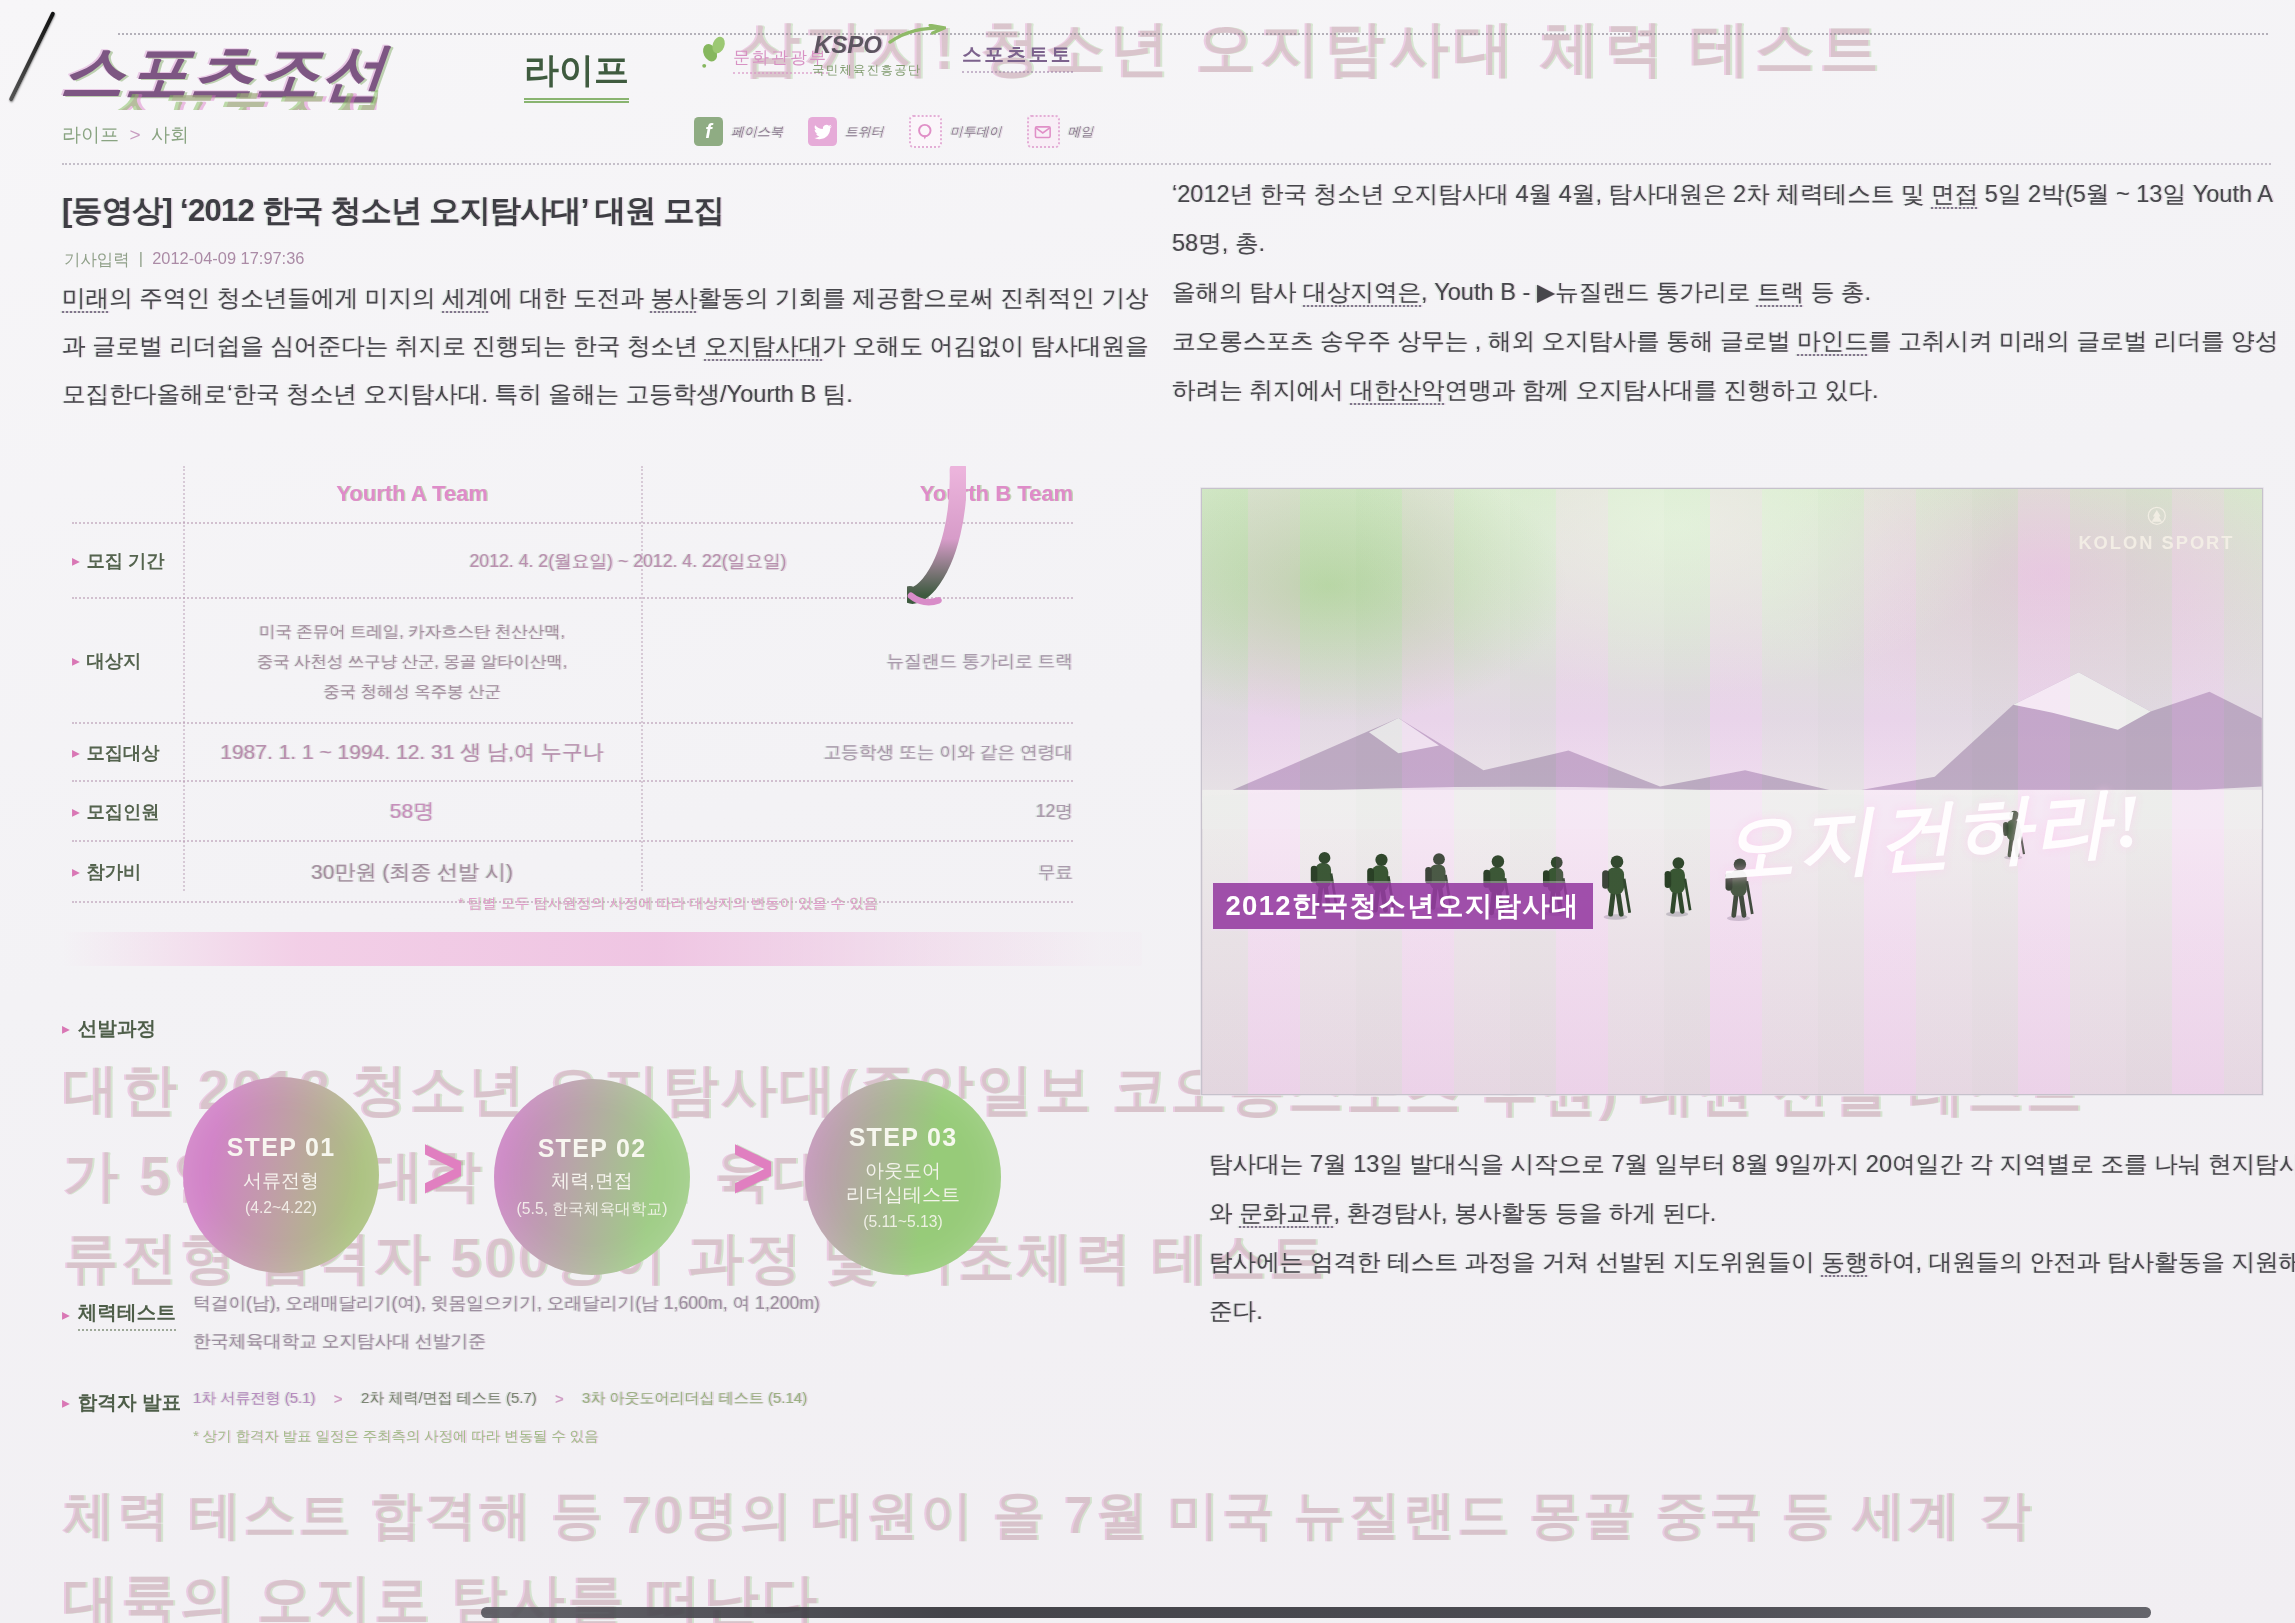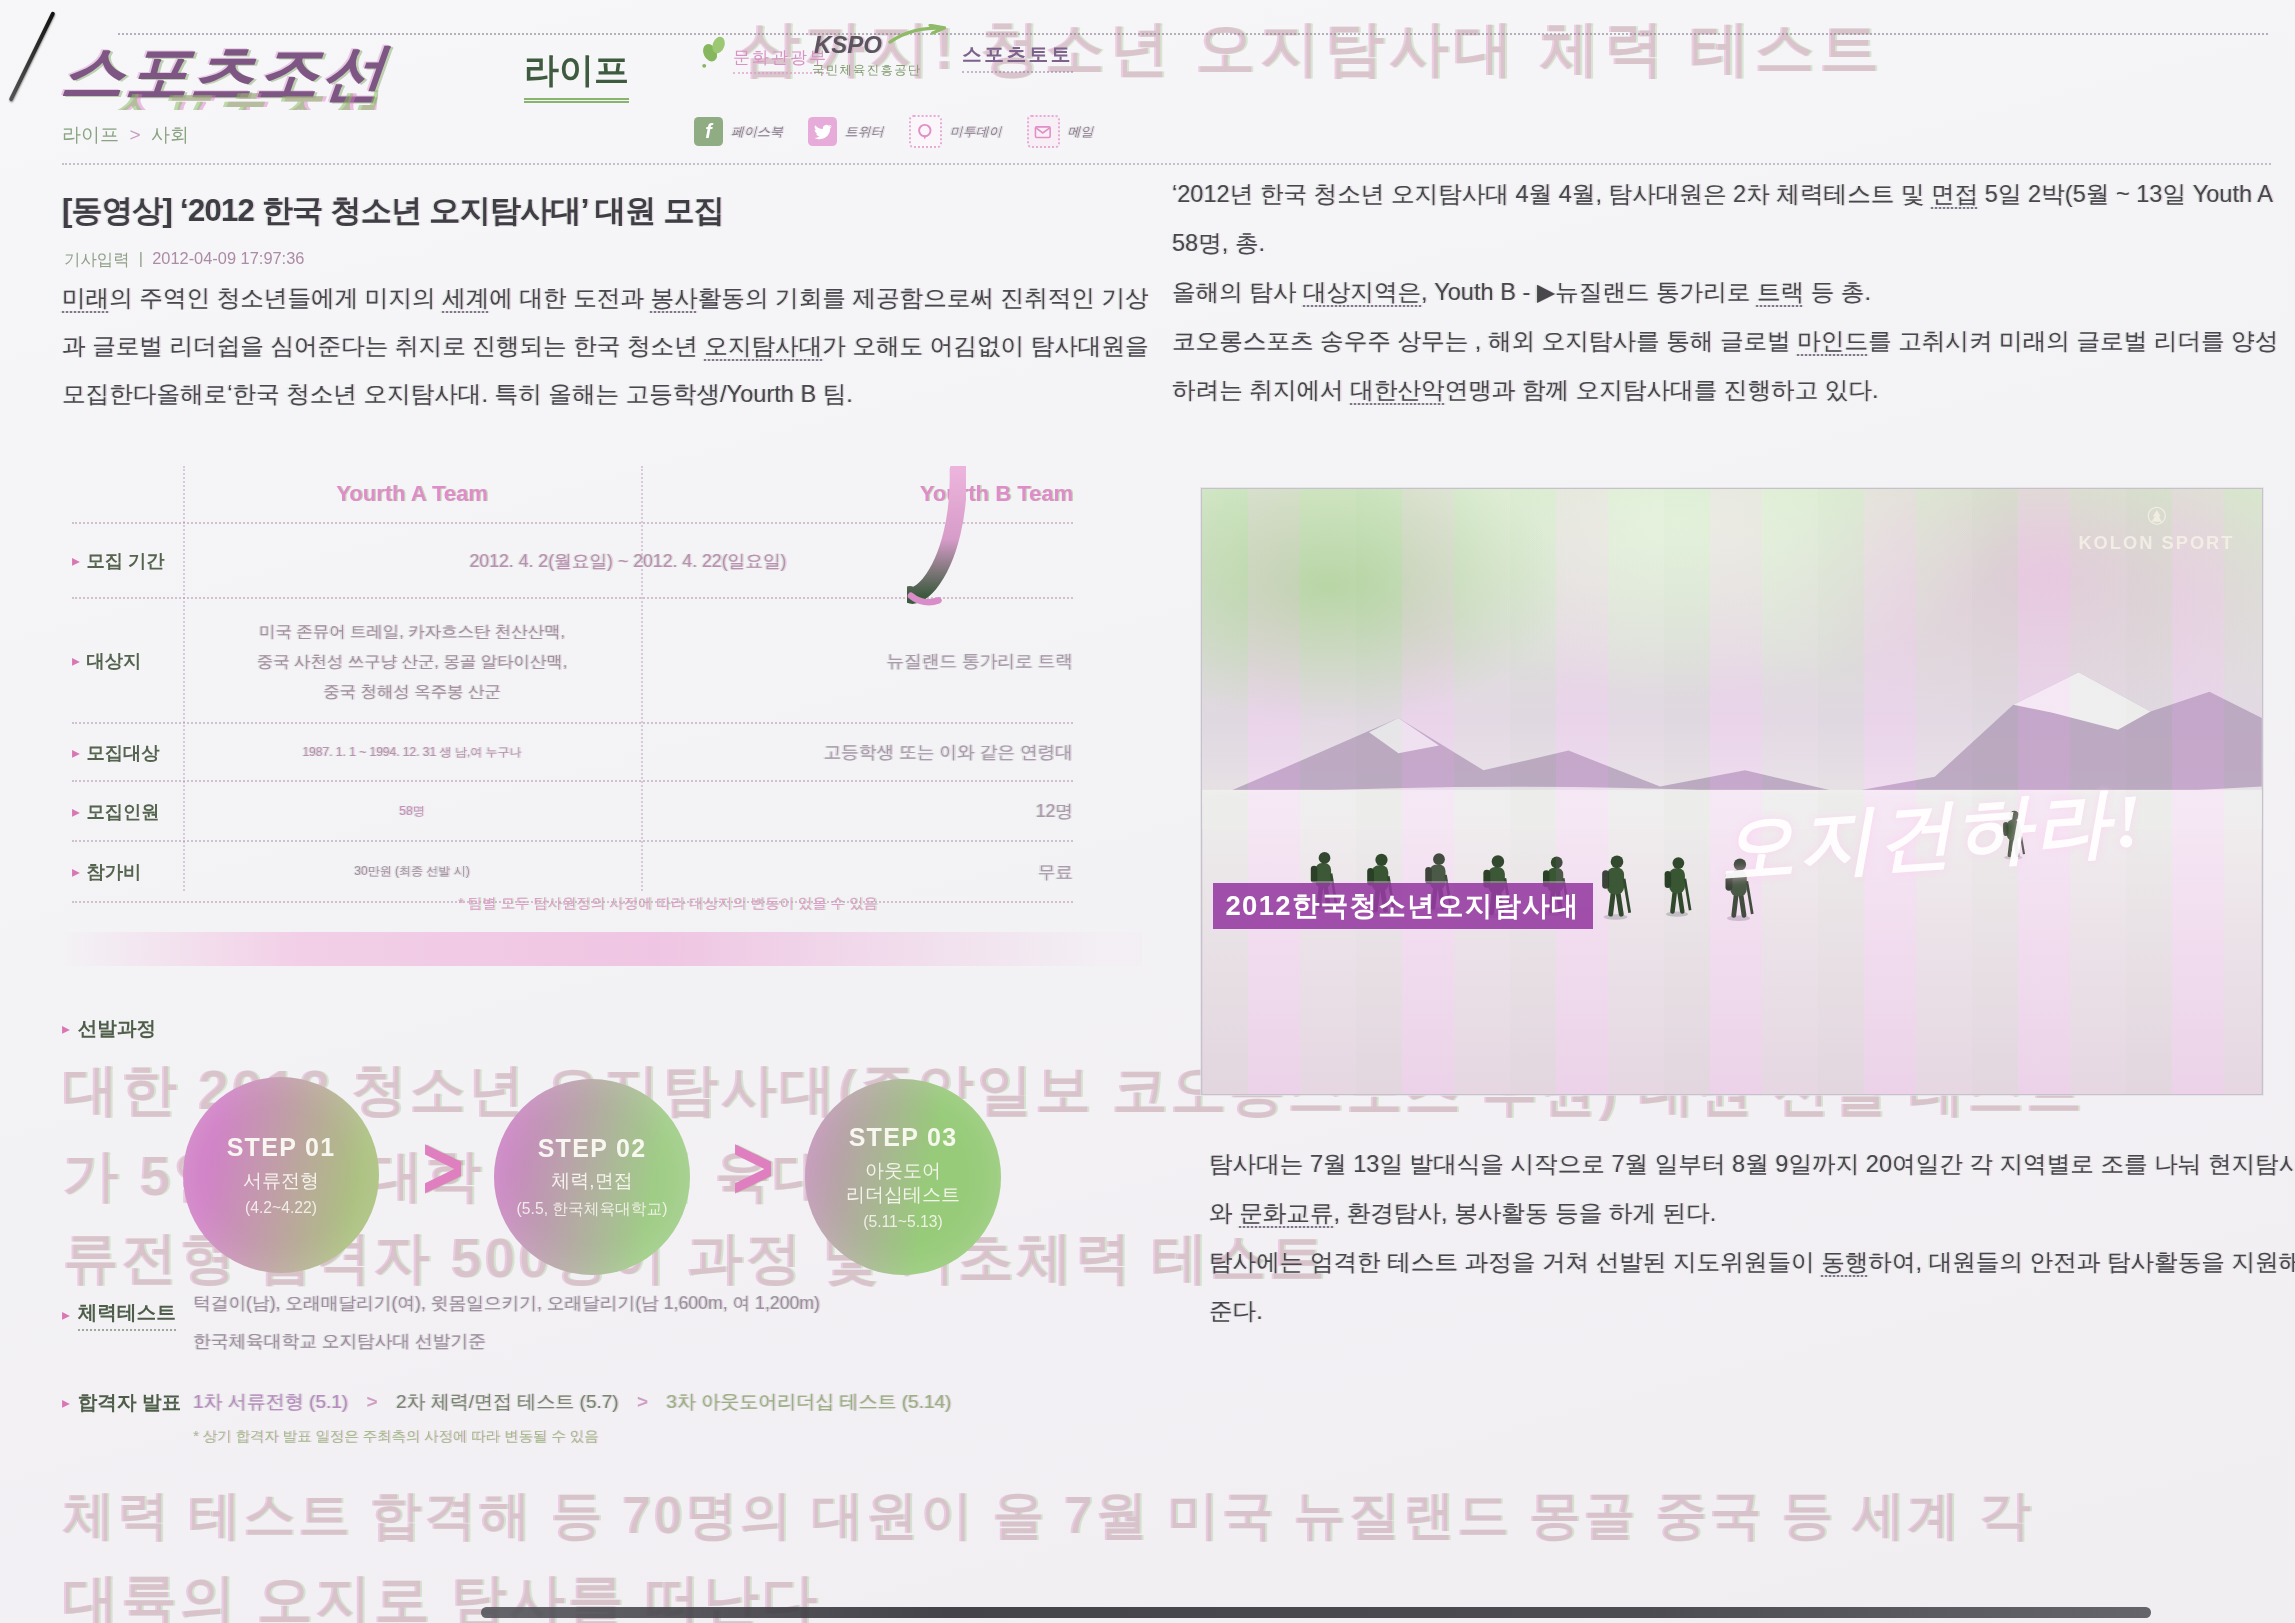--- a/index.html
+++ b/index.html
@@ -64,21 +64,21 @@
   .dateline{left:64px;top:249px;font-size:16.4px;color:#90a089;display:flex;gap:9.2px;}
   .dateline .d{color:#ab8ba6;}
   .intro{left:62px;top:274px;width:1090px;font-size:23.6px;line-height:48px;color:#47474c;}
 
   
   .tbl{left:72px;top:466px;width:1001px;}
   .tbl-row{display:flex;align-items:center;border-bottom:2px dotted rgba(180,150,175,.55);}
   .tr-h{height:56px;}  .tr-1{height:73px;} .tr-2{height:123px;} .tr-3{height:56px;}
   .tr-4{height:58px;}  .tr-5{height:59px;}
   .c-label{width:111px;display:flex;align-items:center;gap:6.5px;font-weight:700;color:#55644f;font-size:18.3px;}
-  .c-a{width:458px;text-align:center;font-size:12px;color:#a3909f;}
+  .c-a{width:458px;text-align:center;font-size:21px;color:#a3909f;}
   .c-b{flex:1;text-align:right;font-size:17.7px;color:#a89aab;}
   .c-merge{width:890px;text-align:center;font-size:17.7px;color:#b88fae;}
   .team{font-size:22px;font-weight:800;color:#df8cc9;text-shadow:1.3px 0 0 rgba(120,170,90,.4);}
   .pre{white-space:pre-line;line-height:30px;font-size:16.4px;}
   .vline{position:absolute;top:0;height:425px;border-left:2px dotted rgba(180,150,175,.45);}
   .bullet{color:#d977b5;font-size:15.7px;}
   .tbl-note{left:458px;top:894px;font-size:14.4px;color:#df9cc8;text-shadow:1.3px 0 0 rgba(140,190,120,.4);}
   .pink-band{left:62px;top:932px;width:1080px;height:34px;border-radius:2.6px;opacity:.8;
      background:linear-gradient(90deg,rgba(243,205,231,0) 0%,#f2c6e3 22%,#eebade 55%,rgba(243,205,231,.08) 96%);}
   .swoosh{left:907px;top:466px;}
@@ -97,21 +97,21 @@
   .c3{left:805px;top:1079px;background:linear-gradient(100deg,#c88fc0 0%,#97cb79 62%);}
   .chev{font-size:72px;font-weight:800;color:#e07fc0;transform:scaleY(1.25);
         text-shadow:2px 0 0 rgba(140,190,120,.35);}
   .ch1{left:422px;top:1127px;} .ch2{left:732px;top:1127px;}
 
   
   .lab-fit{left:62px;top:1299px;}
   .ul-dot{border-bottom:2px dotted rgba(100,120,90,.6);padding-bottom:2.6px;}
   .fit-val{left:193px;top:1284px;width:956px;font-size:17.7px;line-height:38px;color:#9d8fa0;}
   .lab-ann{left:62px;top:1389px;}
-  .ann-val{left:193px;top:1389px;display:flex;gap:18.3px;font-size:19px;align-items:center;}
+  .ann-val{left:193px;top:1389px;display:flex;gap:18.3px;font-size:15px;align-items:center;}
   .ann-i1{color:#b68cc0;} .ann-i2{color:#7b8573;} .ann-i3{color:#9caf82;}
   .ann-sep{color:#cf9ec4;font-weight:700;}
   .ann-note{left:193px;top:1427px;font-size:14.4px;color:#a4bd8b;text-shadow:1.3px 0 0 rgba(220,150,200,.45);}
 
   
   .para1{left:1172px;top:170px;width:1107px;font-size:23.6px;line-height:49px;color:#47474c;}
   .para2{left:1172px;top:1140px;width:1107px;font-size:23.6px;line-height:49px;color:#47474c;margin-left:37px;}
 
   .photo{left:1201px;top:488px;width:1060px;height:605px;overflow:hidden;cursor:pointer;
     border:1.3px solid #c6c2cc;box-shadow:0 0 0 0.7px #e2dee6;

